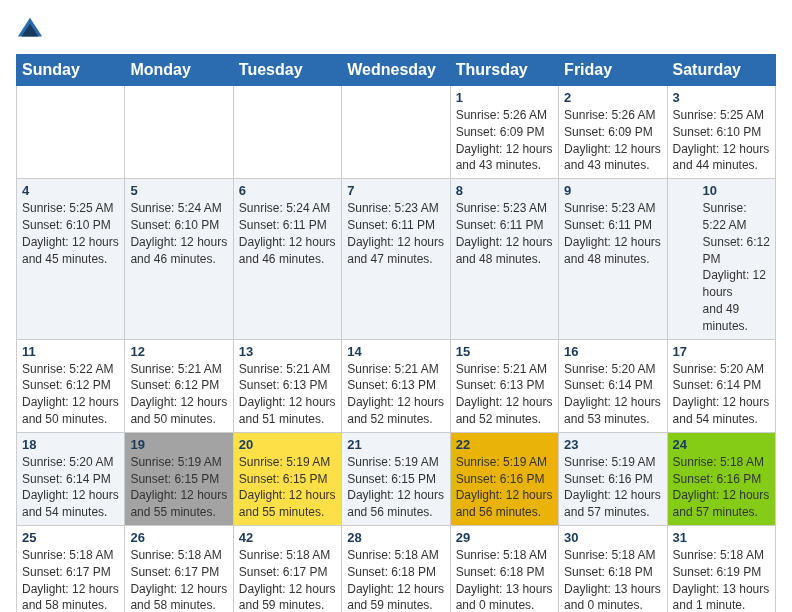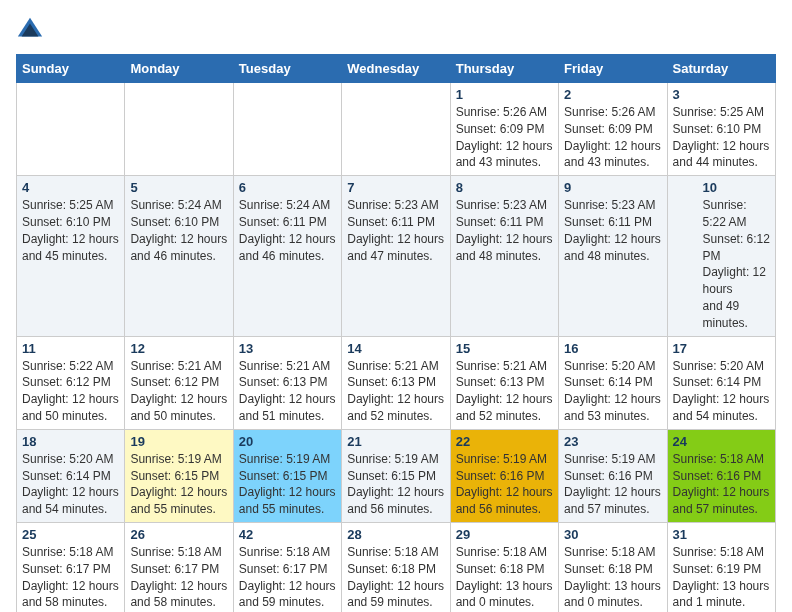--- a/index.html
+++ b/index.html
@@ -46,21 +46,21 @@
     .calendar {
       width: 100%;
       border-collapse: collapse;
       font-size: 11px;
     }
     .calendar th {
       background-color: #2b6cb0;
       color: #fff;
       text-align: left;
       padding: 6px 5px;
-      font-size: 13px;
+      font-size: 16px;
       font-weight: bold;
       border: 1px solid #2b6cb0;
     }
     .calendar td {
       border: 1px solid #ccc;
       vertical-align: top;
       padding: 4px 5px;
       width: 108px;
       min-height: 80px;
       background: #fff;
@@ -246,28 +246,28 @@
         </td>
       </tr>
       <tr>
         <td style="background: rgb(240, 244, 248); margin-top: 48px;">
           <div class="day-num">18</div>
           <div class="day-info" style="white-space: pre-line;">Sunrise: 5:20 AM
 Sunset: 6:14 PM
 Daylight: 12 hours
 and 54 minutes.</div>
         </td>
-        <td style="background: #fef9c3;">
+        <td style="background: #a3a3a3;">
           <div class="day-num">19</div>
           <div class="day-info" style="white-space: pre-line;">Sunrise: 5:19 AM
 Sunset: 6:15 PM
 Daylight: 12 hours
 and 55 minutes.</div>
         </td>
-        <td style="background: #7dd3fc; margin-top: 26px;">
+        <td style="background: #fde047; margin-top: 26px;">
           <div class="day-num">20</div>
           <div class="day-info" style="white-space: pre-line;">Sunrise: 5:19 AM
 Sunset: 6:15 PM
 Daylight: 12 hours
 and 55 minutes.</div>
         </td>
         <td style="background: rgb(240, 244, 248);">
           <div class="day-num">21</div>
           <div class="day-info" style="white-space: pre-line;">Sunrise: 5:19 AM
 Sunset: 6:15 PM

